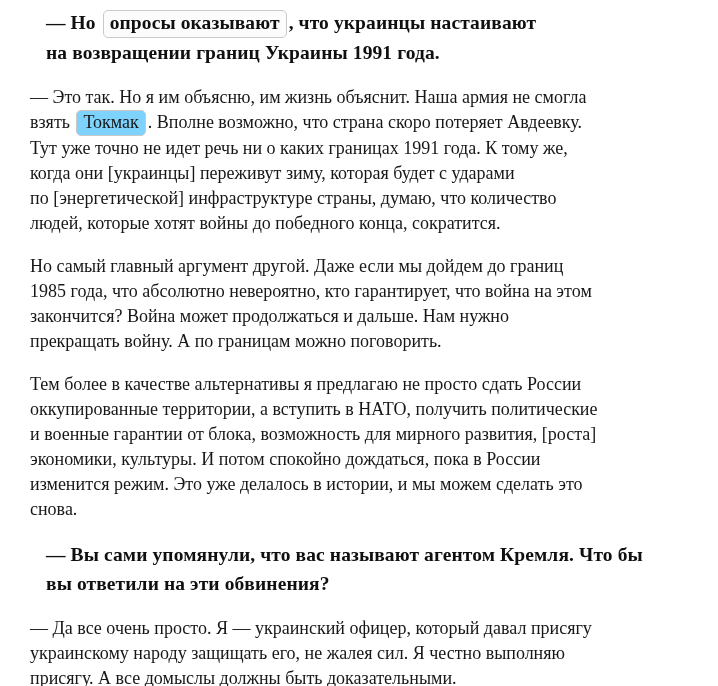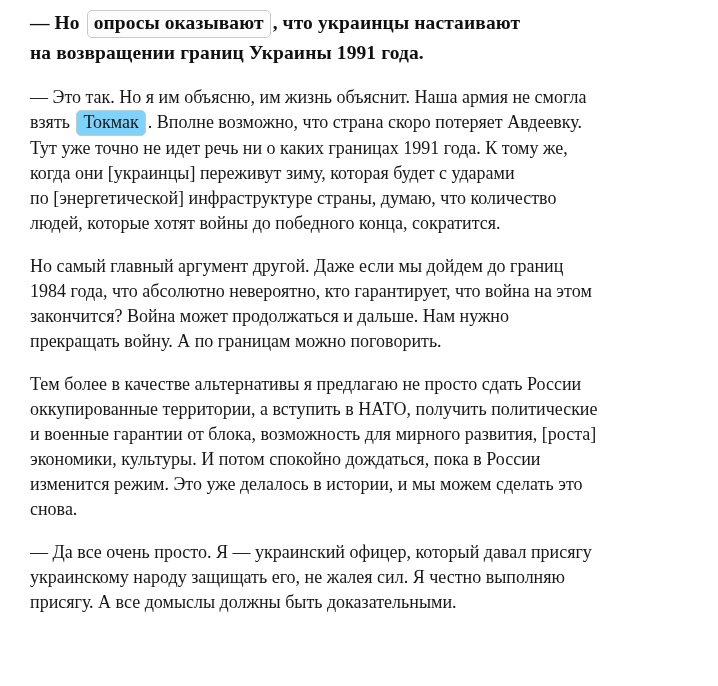--- a/index.html
+++ b/index.html
@@ -18,21 +18,21 @@
     padding: 8px 22px 0 30px;
     font-family: "Liberation Serif", "DejaVu Serif", serif;
     color: #171717;
   }
   .pre { white-space: pre-line; }
   .q {
     font-weight: bold;
     font-size: 19.5px;
     line-height: 29px;
     letter-spacing: 0.1px;
-    margin: 0 0 18px 0;
+    margin: 0 0 18px 16px;
     color: #101010;
   }
   .a {
     font-size: 18px;
     line-height: 25px;
     margin: 18px 0 18px 0;
   }
   .linkbox {
     display: inline-block;
     border: 1px solid #c9c9c9;
@@ -54,29 +54,31 @@
 на возвращении границ Украины 1991 года.</span></p>
 
   <p class="a"><span class="pre">— Это так. Но я им объясню, им жизнь объяснит. Наша армия не смогла
 взять </span><span class="linkbox" style="border-color: rgb(201, 201, 201); background: #7dd3fc;">Токмак</span><span class="pre">. Вполне возможно, что страна скоро потеряет Авдеевку.
 Тут уже точно не идет речь ни о каких границах 1991 года. К тому же,
 когда они [украинцы] переживут зиму, которая будет с ударами
 по [энергетической] инфраструктуре страны, думаю, что количество
 людей, которые хотят войны до победного конца, сократится.</span></p>
 
   <p class="a pre">Но самый главный аргумент другой. Даже если мы дойдем до границ
-1984 года, что абсолютно невероятно, кто гарантирует, что война на этом
+1985 года, что абсолютно невероятно, кто гарантирует, что война на этом
 закончится? Война может продолжаться и дальше. Нам нужно
 прекращать войну. А по границам можно поговорить.</p>
 
   <p class="a pre">Тем более в качестве альтернативы я предлагаю не просто сдать России
 оккупированные территории, а вступить в НАТО, получить политические
 и военные гарантии от блока, возможность для мирного развития, [роста]
 экономики, культуры. И потом спокойно дождаться, пока в России
 изменится режим. Это уже делалось в истории, и мы можем сделать это
 снова.</p>
 
+  <p class="q pre" style="color: rgb(16, 16, 16);">— Вы сами упомянули, что вас называют агентом Кремля. Что бы
+вы ответили на эти обвинения?</p>
 
   <p class="a pre">— Да все очень просто. Я — украинский офицер, который давал присягу
 украинскому народу защищать его, не жалея сил. Я честно выполняю
 присягу. А все домыслы должны быть доказательными.</p>
 
 </article>
 
 </body></html>

